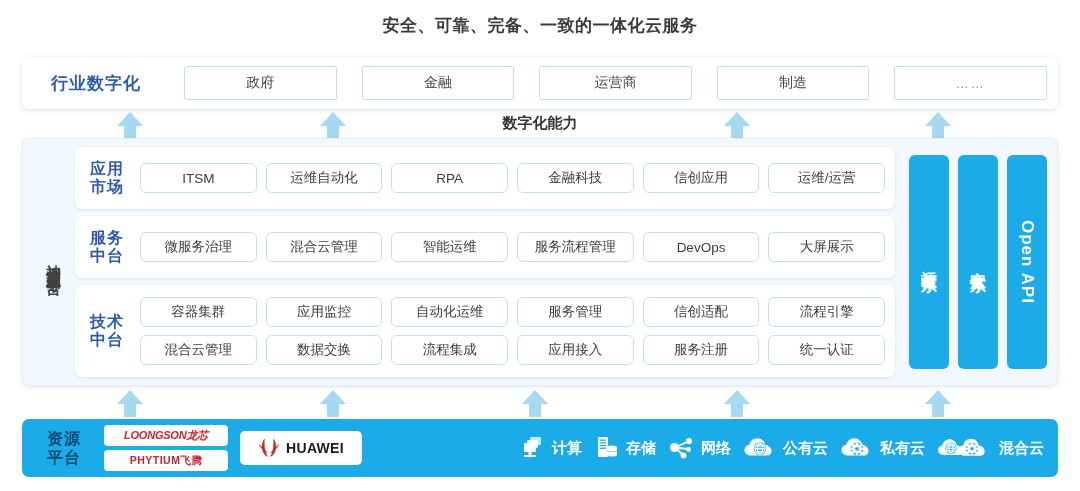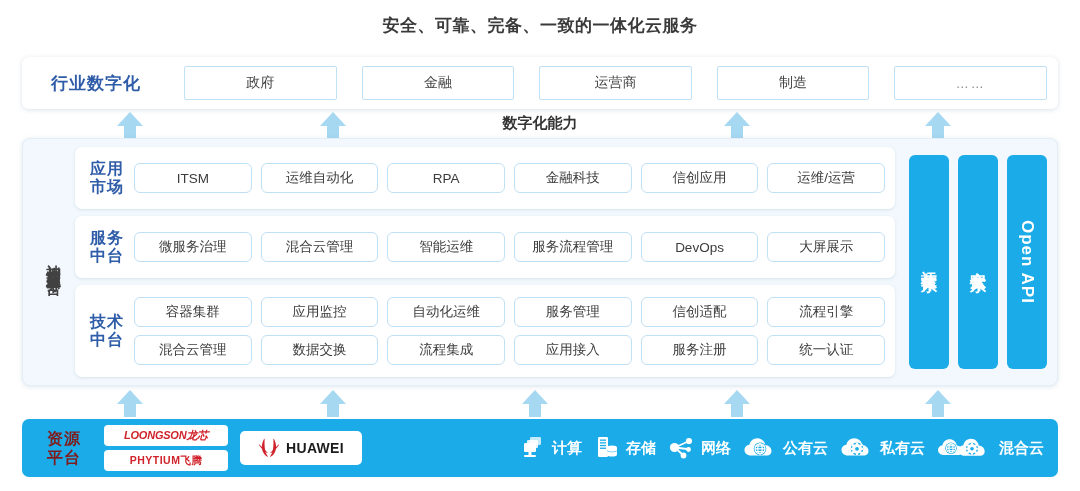--- a/index.html
+++ b/index.html
@@ -121,21 +121,21 @@
     padding-right: 152px;
   }
 
   .layer {
     background: #ffffff;
     border-radius: 7px;
     box-shadow: 0 1px 3px rgba(120,150,175,.22);
     display: flex;
     align-items: center;
     padding: 7px 10px 7px 8px;
-    gap: 3px;
+    gap: 9px;
   }
   .layer.app { height: 62px; }
   .layer.svc { height: 62px; }
   .layer.tech { height: 92px; }
 
   .layer-label {
     flex: 0 0 48px;
     font-size: 16px;
     font-weight: bold;
     color: #2f5ca8;
@@ -193,21 +193,21 @@
     border-radius: 7px;
     display: flex;
     align-items: center;
     padding: 0 14px;
     gap: 12px;
   }
   .res-label {
     flex: 0 0 56px;
     font-size: 16px;
     font-weight: bold;
-    color: #7f1d1d;
+    color: #0c4a6e;
     line-height: 1.2;
     letter-spacing: 1px;
     text-align: center;
   }
   .vendor-stack { display: flex; flex-direction: column; gap: 4px; text-align: right; }
   .vendor-pill {
     width: 124px; height: 21px;
     background: #ffffff;
     border-radius: 4px;
     display: flex;

